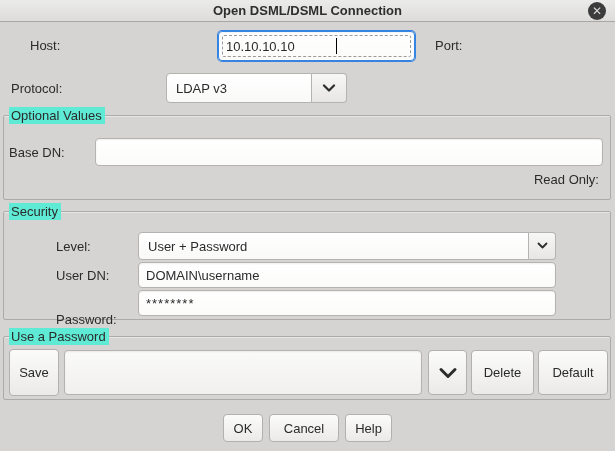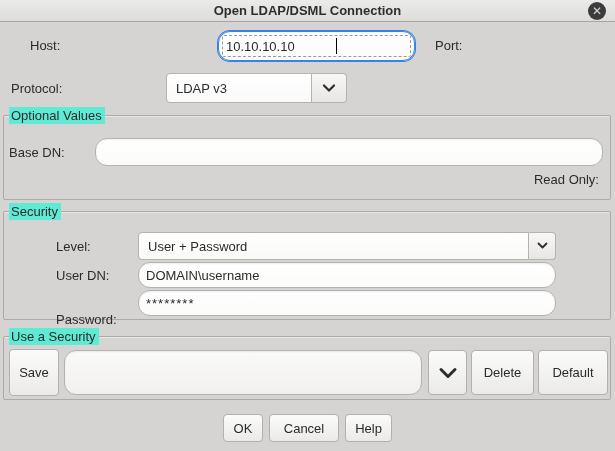--- a/index.html
+++ b/index.html
@@ -31,21 +31,21 @@
     display: flex; align-items: center; justify-content: center;
     font-size: 12px; font-weight: bold; line-height: 1;
     cursor: default;
   }
   
   .label { position: absolute; white-space: nowrap; color: #2b2b2b; text-align: right; }
   .entry {
     position: absolute;
     background: linear-gradient(#ffffff, #fbfbfa);
     border: 1px solid #b5b3b0;
-    border-radius: 12px;
+    border-radius: 4px;
     box-shadow: inset 0 1px 2px rgba(0,0,0,0.07);
     display: flex; align-items: center;
     padding: 0 7px;
     white-space: nowrap; overflow: hidden; gap: 40px;
   }
   .entry.focused {
     border: 1px solid #3584e4;
     box-shadow: 0 0 0 1px #3584e4, inset 0 1px 2px rgba(0,0,0,0.05);
   }
   .entry.focused::after {
@@ -95,21 +95,21 @@
   }
   .action-row .btn { position: static; height: 28px; }
   svg.chev { display:block; }
 </style>
 </head>
 <body>
 
 <div class="window">
 
   <div class="titlebar">
-    <span>Open LDAP/DSML Connection</span>
+    <span>Open DSML/DSML Connection</span>
     <span class="close-btn">✕</span>
   </div>
 
   <div class="label" style="left:30px; top:38px;">Host:</div>
   <div class="entry focused" style="left:218px; top:31px; width:197px; height:30px;">
     <span>10.10.10.10</span>
       <span class="caret"></span>
   </div>
 
   <div class="label" style="left:435px; top:38px;">Port:</div>
@@ -155,21 +155,21 @@
       <span>DOMAIN\username</span>
     </div>
 
     <div class="label" style="left:52px; top:84px;margin-top:16px;">Password:</div>
     <div class="entry" style="left:134px; top:78px; width:418px; height:26px; letter-spacing:1px;">
       <span>********</span>
     </div>
   </div>
 
   <div class="group" style="left:3px; top:336px; width:608px; height:64px;">
-    <div class="group-legend">Use a Security</div>
+    <div class="group-legend">Use a Password</div>
 
     <div class="btn" style="left:5px; top:12px; width:50px; height:47px;">
       <span>Save</span>
     </div>
 
     <div class="entry" style="left:60px; top:13px; width:358px; height:45px; background:linear-gradient(#fafaf9,#f1f0ef);">
       <span></span>
     </div>
 
     <div class="btn" style="left:424px; top:13px; width:39px; height:45px;">

